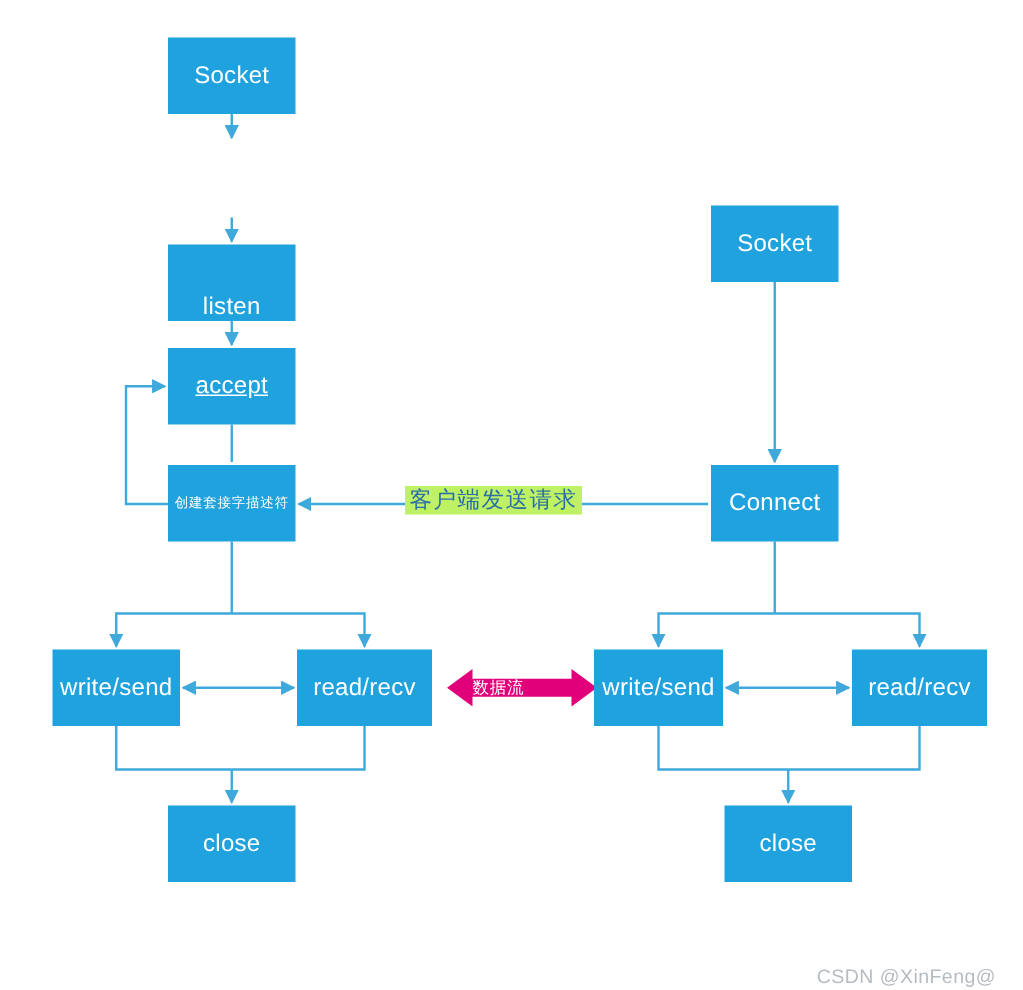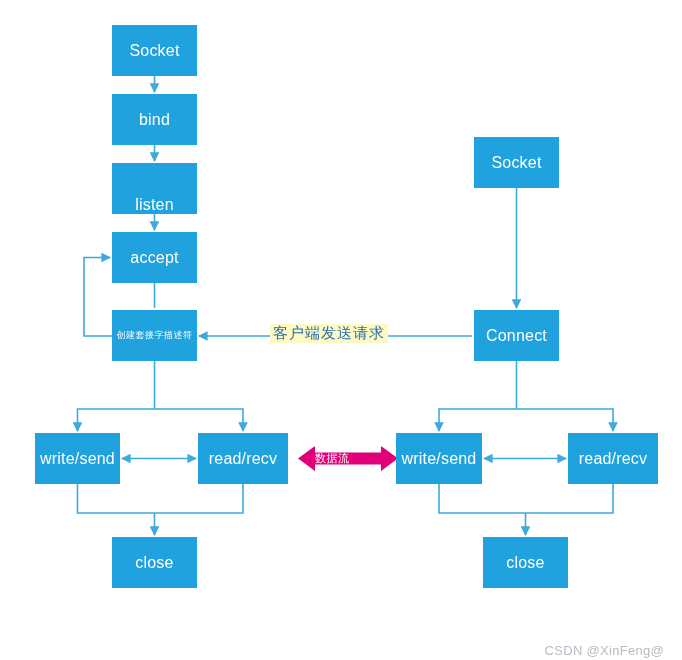--- a/index.html
+++ b/index.html
@@ -41,21 +41,21 @@
     line-height: 1.1;
   }
   .node.small-cn {
     font-size: 9px;
     letter-spacing: 0.5px;
   }
   .edge-label {
     position: absolute;
     color: #2B6FA8;
     font-size: 15px;
-    background: #fef9c3;
+    background: #bef264;
     padding: 0 3px;
     white-space: nowrap;
     letter-spacing: 1px;
   }
   .flow-label {
     position: absolute;
     color: #ffffff;
     font-size: 11px;
     white-space: nowrap;
     letter-spacing: 0.5px;
@@ -122,29 +122,26 @@
     <g>
       <path d="M 298 458.5 L 315 446 L 315 452.5 L 381 452.5 L 381 446 L 398 458.5
                L 381 471 L 381 464.5 L 315 464.5 L 315 471 Z" fill="#E2007A"></path>
     </g>
   </svg>
 
   <div class="node" style="left:112px; top:25px; width:85px; height:51px;">
     <span>Socket</span>
   </div>
 
-  <div class="node" style="left:112px; top:94px; width:85px; height:51px;">
-    <span>bind</span>
-  </div>
 
   <div class="node" style="left:112px; top:163px; width:85px; height:51px;align-items:flex-end;">
     <span>listen</span>
   </div>
 
-  <div class="node" style="left:112px; top:232px; width:85px; height:51px;">
+  <div class="node" style="left:112px; top:232px; width:85px; height:51px;text-decoration:underline;">
     <span>accept</span>
   </div>
 
   <div class="node small-cn" style="left:112px; top:310px; width:85px; height:51px;">
     <span>创建套接字描述符</span>
   </div>
 
   <div class="node" style="left:35px; top:433px; width:85px; height:51px;">
     <span>write/send</span>
   </div>

